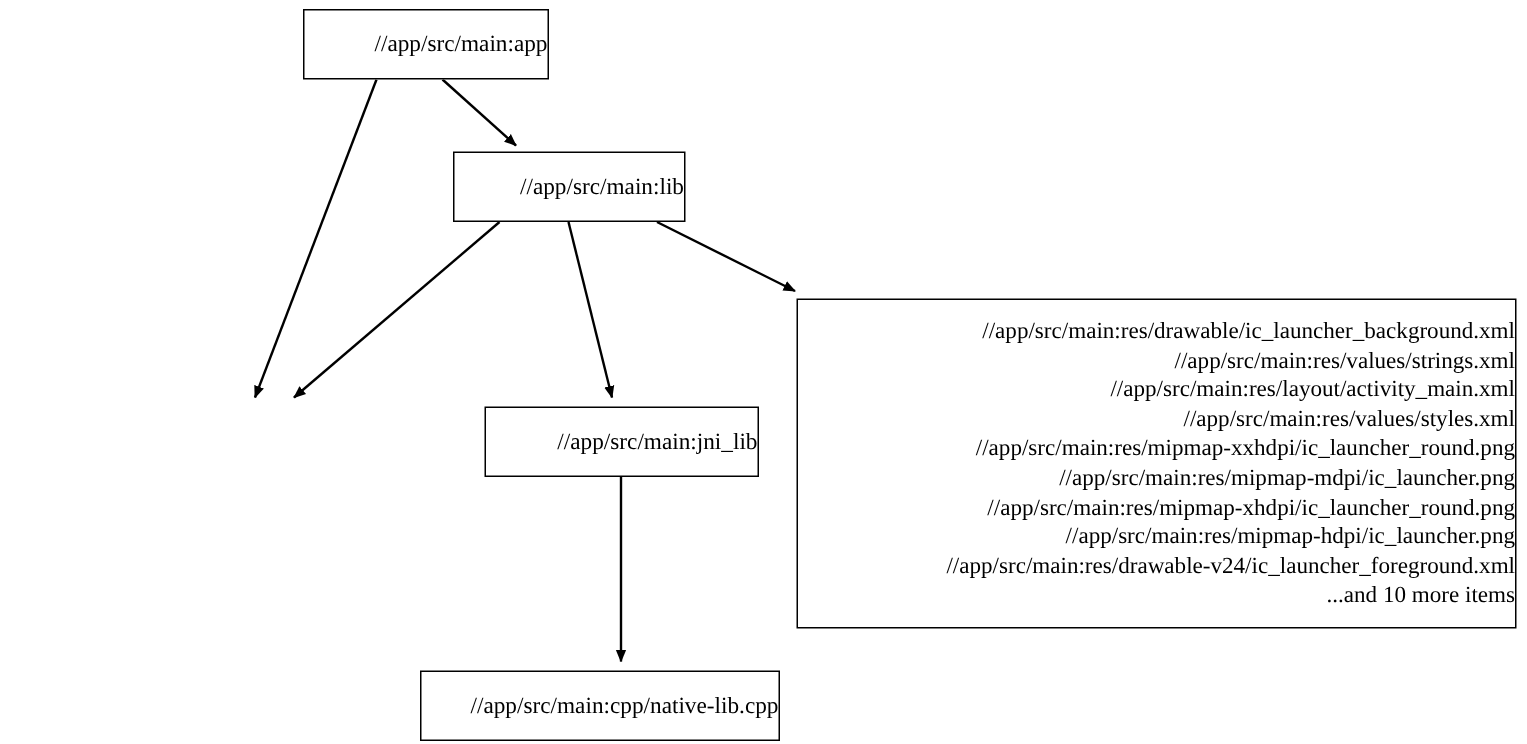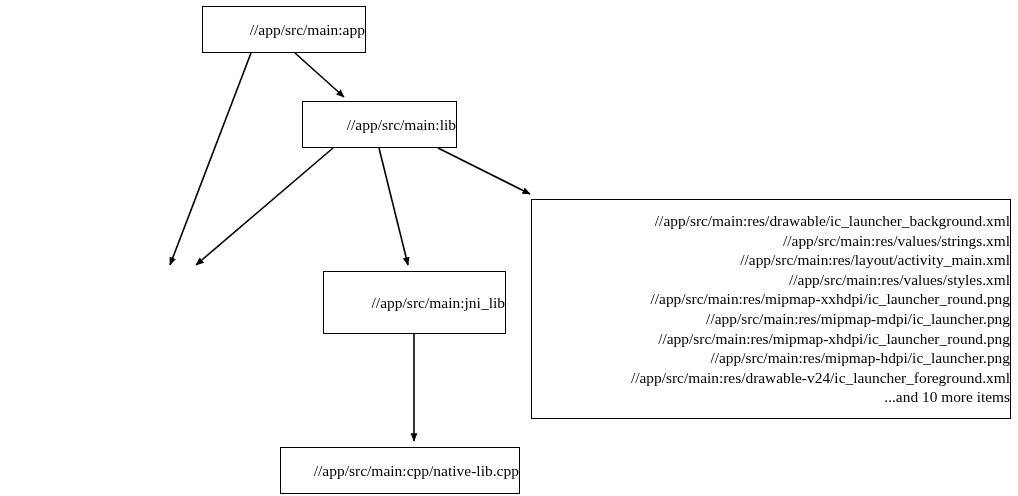--- a/index.html
+++ b/index.html
@@ -46,21 +46,21 @@
   }
   .node-label {
     display: block;
     width: 100%;
     text-align: right;
   }
   
   #node-app        { left: 202px; top: 6px;   width: 164px; height: 47px; }
   #node-lib        { left: 302px; top: 101px; width: 155px; height: 47px; }
   #node-manifest   { left: 3px;   top: 271px; width: 301px; height: 47px; }
-  #node-jnilib     { left: 323px; top: 271px; width: 183px; height: 63px; }
+  #node-jnilib     { left: 323px; top: 271px; width: 183px; height: 47px; }
   #node-reslist    { left: 531px; top: 199px; width: 480px; height: 220px; }
   #node-nativelib  { left: 280px; top: 447px; width: 240px; height: 47px; }
 </style>
 </head>
 <body>
 
 <div id="graph-canvas">
 
   <svg id="edge-layer" viewBox="0 0 1018 496" width="1018" height="496">
     <defs>

